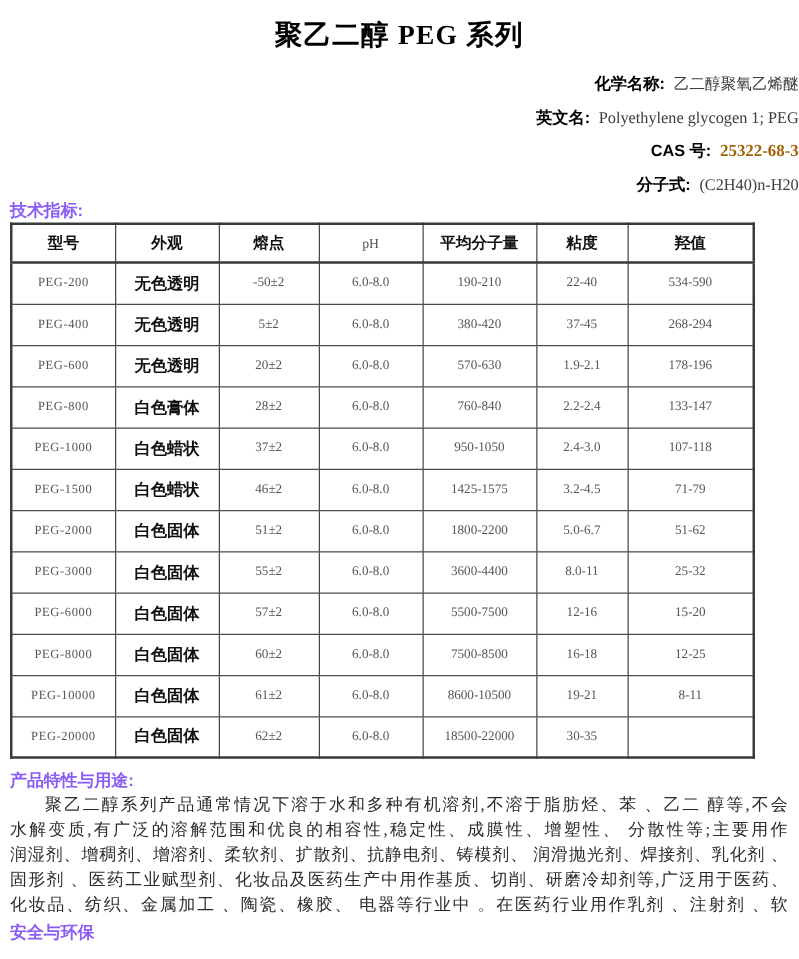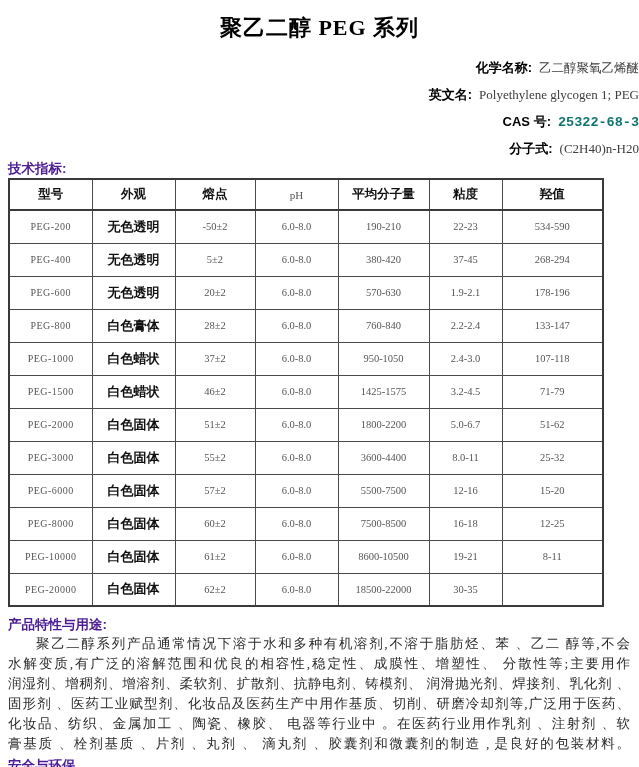--- a/index.html
+++ b/index.html
@@ -21,25 +21,25 @@
 
   
   .info{margin:12px 0 0 8px;}
   .info-line{height:27px;line-height:27px;white-space:nowrap;text-align:right;}
   .lbl{
     font-weight:700;font-size:13px;color:#000;
     margin-right:7px;
   }
   .val{font-size:12.5px;color:#3d3d3d;}
   .val-latin{font-family:"Liberation Serif","DejaVu Serif",serif;font-size:13px;color:#3d3d3d;}
-  .val-cas{font-family:Liberation Mono, monospace;font-size:13.5px;font-weight:700;color:#0f766e;}
+  .val-cas{font-family:Liberation Serif, serif;font-size:13.5px;font-weight:700;color:#a16207;}
 
   
   .sec-head{
-    margin-left:8px;font-weight:700;font-size:13.5px;color:#4c1d95;
+    margin-left:8px;font-weight:700;font-size:13.5px;color:#8b5cf6;
   }
   .sec-head.tech{height:17px;line-height:16px;}
   .sec-head.feat{margin-top:9px;height:18px;line-height:18px;}
   .sec-head.safety{margin-top:4px;height:20px;line-height:16px;}
 
   
   table.spec{
     margin-left:8px;border-collapse:collapse;table-layout:fixed;
     width:594px;
     border:2px solid #3a3a3a;
@@ -110,21 +110,21 @@
         <th class="hd">羟值</th>
       </tr>
     </thead>
     <tbody id="tbody">
     <tr>
       <td class="c-model">PEG-200</td>
       <td class="c-look">无色透明</td>
       <td class="c-num">-50±2</td>
       <td class="c-num">6.0-8.0</td>
       <td class="c-num">190-210</td>
-      <td class="c-num">22-23</td>
+      <td class="c-num">22-40</td>
       <td class="c-num">534-590</td>
     </tr>
 
     <tr>
       <td class="c-model">PEG-400</td>
       <td class="c-look">无色透明</td>
       <td class="c-num">5±2</td>
       <td class="c-num">6.0-8.0</td>
       <td class="c-num">380-420</td>
       <td class="c-num">37-45</td>
@@ -234,18 +234,17 @@
   </table>
 
   <div class="sec-head feat">产品特性与用途:</div>
 
   <div class="para" id="para">
       <div class="pline">聚乙二醇系列产品通常情况下溶于水和多种有机溶剂,不溶于脂肪烃、苯 、乙二 醇等,不会</div>
       <div class="pline">水解变质,有广泛的溶解范围和优良的相容性,稳定性、成膜性、增塑性、 分散性等;主要用作</div>
       <div class="pline">润湿剂、增稠剂、增溶剂、柔软剂、扩散剂、抗静电剂、铸模剂、 润滑抛光剂、焊接剂、乳化剂 、</div>
       <div class="pline">固形剂 、医药工业赋型剂、化妆品及医药生产中用作基质、切削、研磨冷却剂等,广泛用于医药、</div>
       <div class="pline">化妆品、纺织、金属加工 、陶瓷、橡胶、 电器等行业中 。在医药行业用作乳剂 、注射剂 、软</div>
-      <div class="pline">膏基质 、栓剂基质 、片剂 、丸剂 、 滴丸剂 、胶囊剂和微囊剂的制造 , 是良好的包装材料。</div>
     </div>
 
   <div class="sec-head safety">安全与环保</div>
 
 </div>
 
 </body></html>

